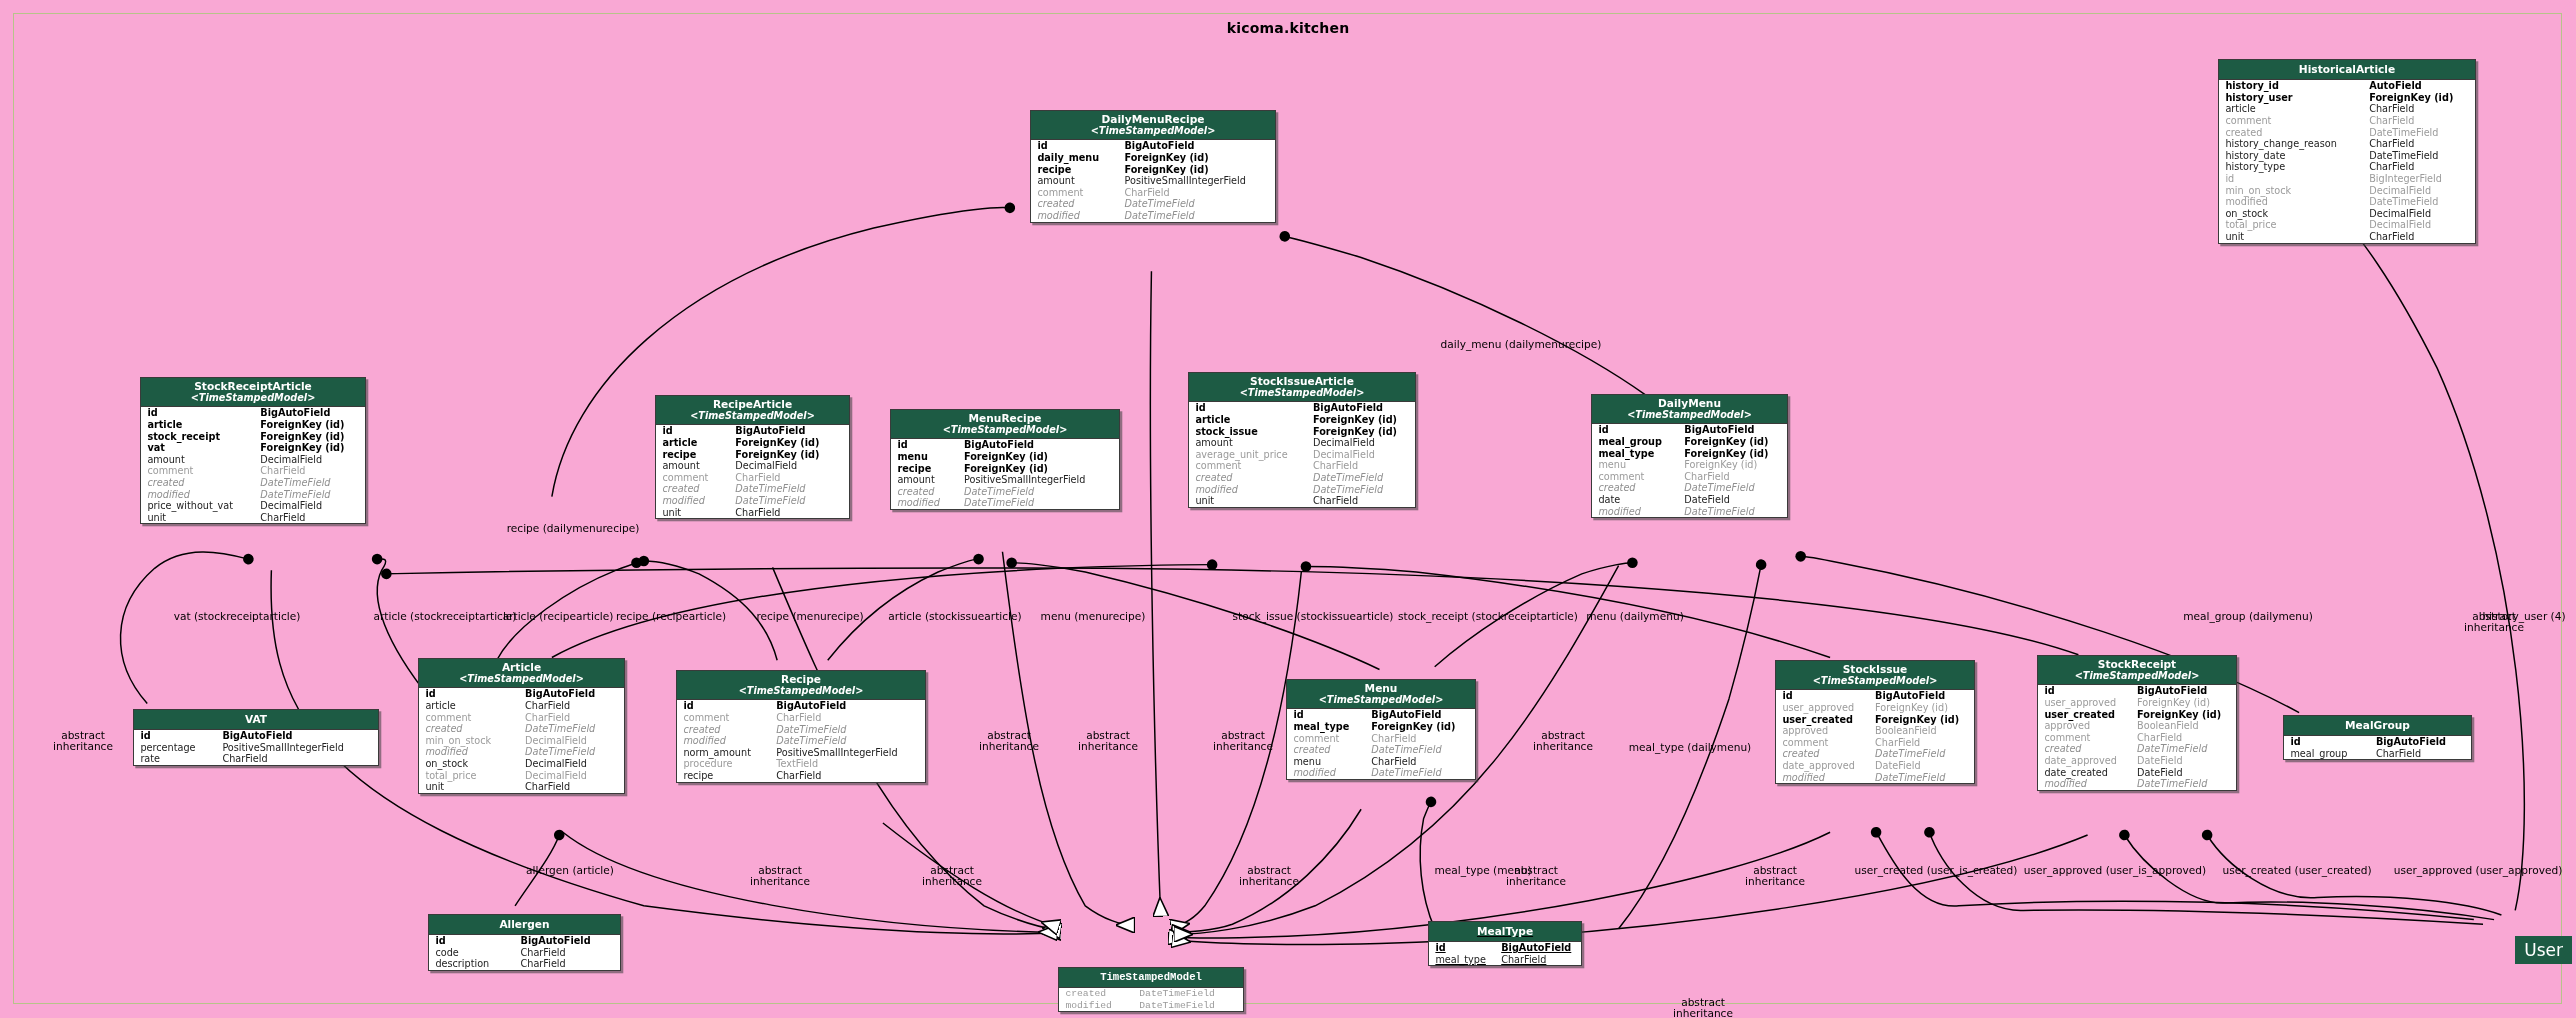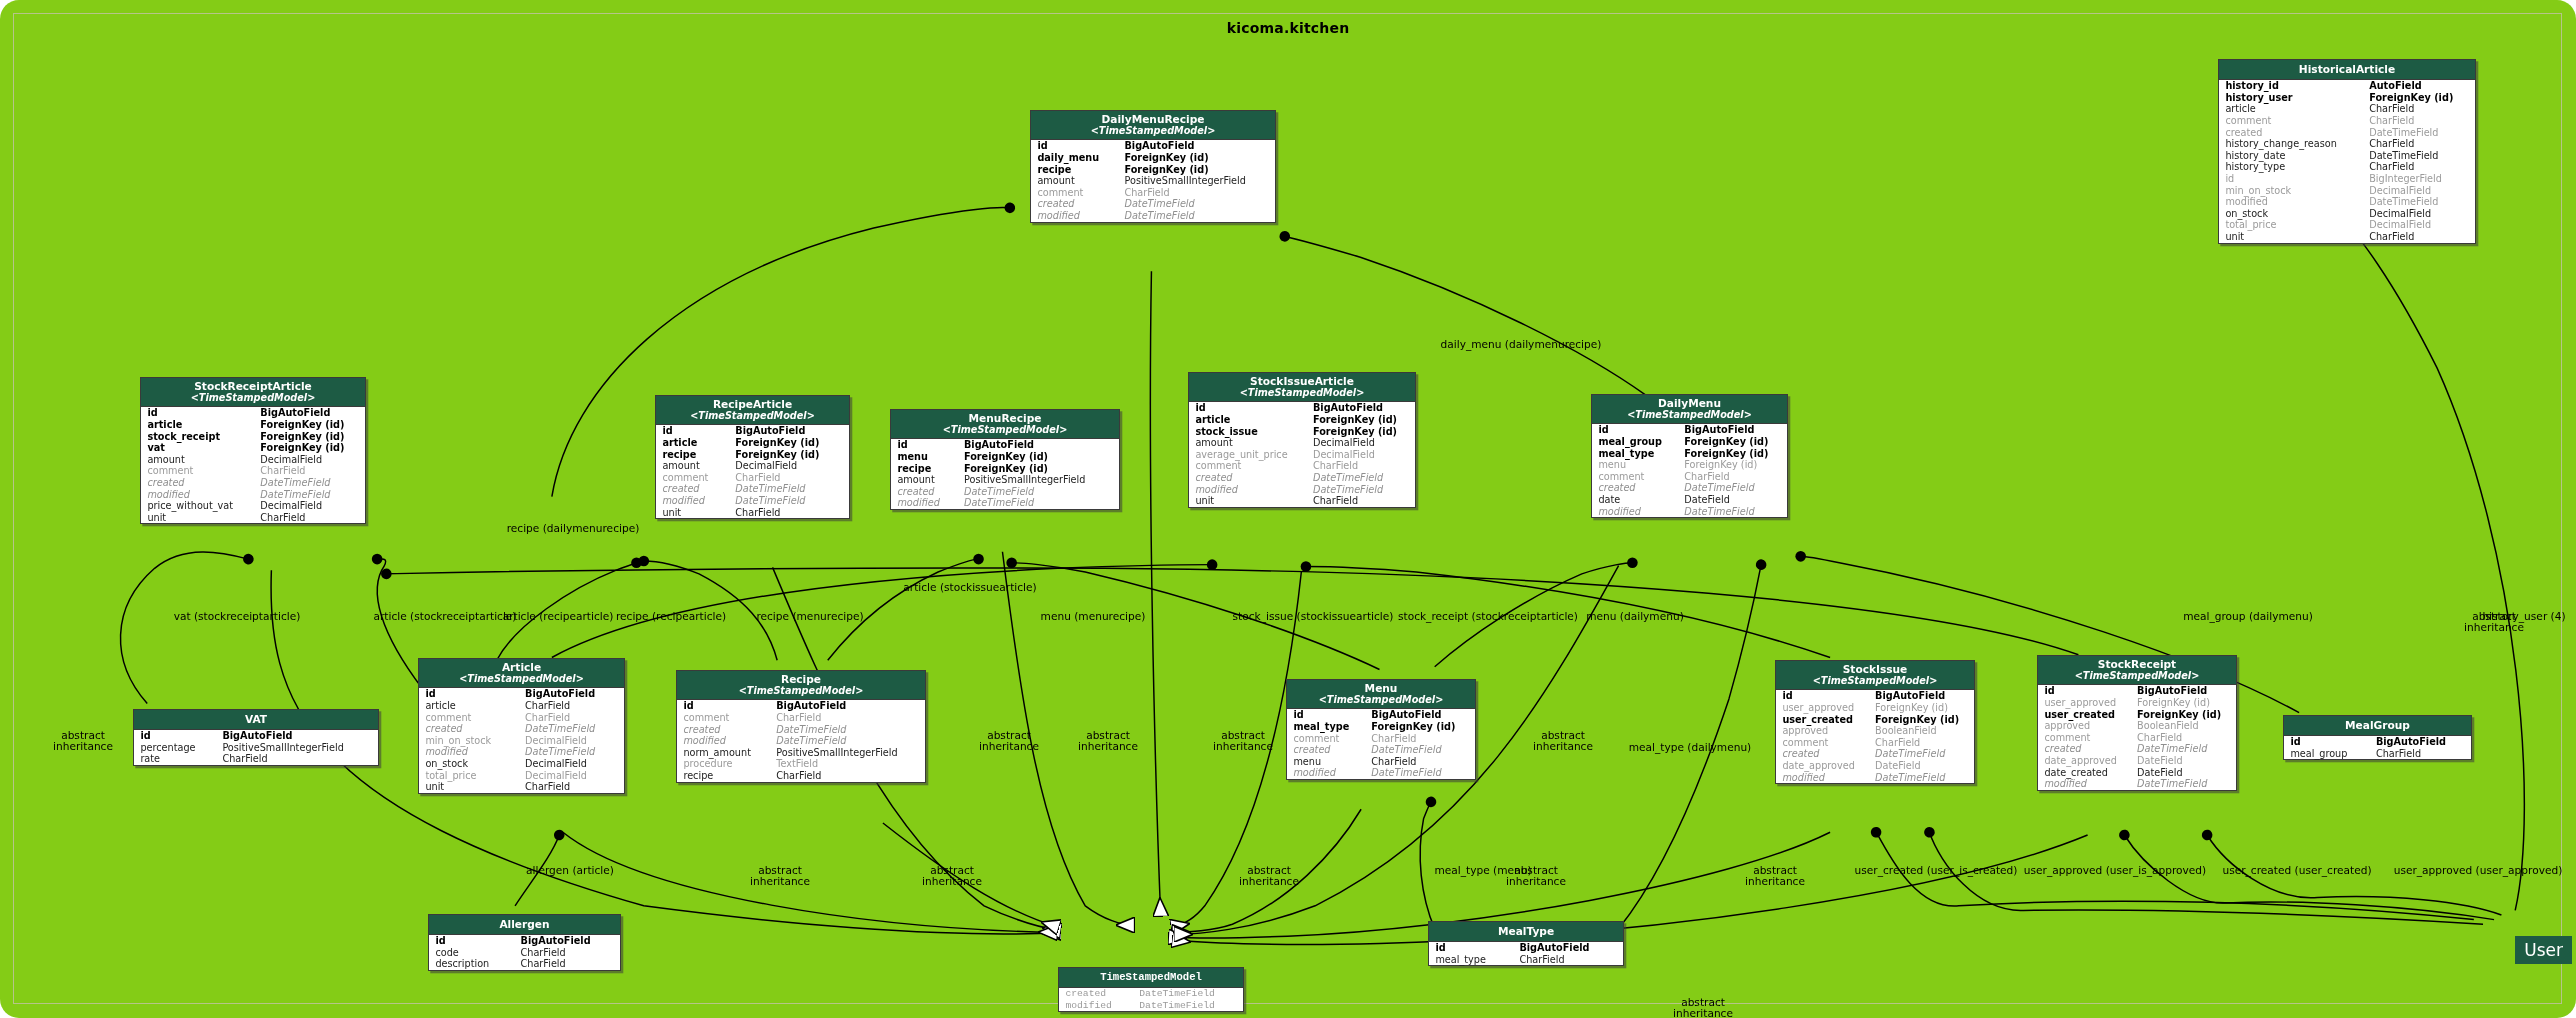--- a/index.html
+++ b/index.html
@@ -7,23 +7,22 @@
     padding: 0;
     background: #ffffff;
   }
   body {
     font-family: "DejaVu Sans", "Liberation Sans", sans-serif;
   }
   #canvas {
     position: relative;
     width: 2576px;
     height: 1018px;
-    background: #84cc16;
+    background: #f9a8d4;
     overflow: hidden;
-    border-radius: 19px;
   }
   
   #cluster-border {
     position: absolute;
     left: 13px;
     top: 13px;
     width: 2549px;
     height: 991px;
     border: 1.8px solid #b6c48a;
     box-sizing: border-box;
@@ -214,21 +213,21 @@
     </g>
   </svg>
 
   <div class="edge-label" style="left:1521px; top:339px;">daily_menu (dailymenurecipe)</div>
   <div class="edge-label" style="left:573px;  top:523px;">recipe (dailymenurecipe)</div>
   <div class="edge-label" style="left:237px;  top:611px;">vat (stockreceiptarticle)</div>
   <div class="edge-label" style="left:429px;  top:611px;padding-left:32px;">article (stockreceiptarticle)</div>
   <div class="edge-label" style="left:558px;  top:611px;">article (recipearticle)</div>
   <div class="edge-label" style="left:671px;  top:611px;">recipe (recipearticle)</div>
   <div class="edge-label" style="left:810px;  top:611px;">recipe (menurecipe)</div>
-  <div class="edge-label" style="left:955px; top:582px;margin-left:15px;">article (stockissuearticle)</div>
+  <div class="edge-label" style="left:955px; top:611px;">article (stockissuearticle)</div>
   <div class="edge-label" style="left:1093px; top:611px;">menu (menurecipe)</div>
   <div class="edge-label" style="left:1313px; top:611px;">stock_issue (stockissuearticle)</div>
   <div class="edge-label" style="left:1488px; top:611px;">stock_receipt (stockreceiptarticle)</div>
   <div class="edge-label" style="left:1635px; top:611px;">menu (dailymenu)</div>
   <div class="edge-label" style="left:2248px; top:611px;">meal_group (dailymenu)</div>
   <div class="edge-label" style="left:2524px; top:611px;">history_user (4)</div>
   <div class="edge-label" style="left:1690px; top:742px;">meal_type (dailymenu)</div>
   <div class="edge-label" style="left:1483px; top:865px;">meal_type (menu)</div>
   <div class="edge-label" style="left:570px;  top:865px;">allergen (article)</div>
   <div class="edge-label" style="left:1936px; top:865px;">user_created (user_is_created)</div>
@@ -869,21 +868,21 @@
             <td class="ftype">DateTimeField</td>
           </tr>
           <tr class="dim">
             <td class="fname">modified</td>
             <td class="ftype">DateTimeField</td>
           </tr>
         </tbody>
       </table>
   </div>
 
-  <div class="model" style="left:1428px; top:921px; width:196px;">
+  <div class="model" style="left:1428px; top:921px; width:154px;text-decoration:underline;">
     <div class="model-header single">
       <span class="model-name">MealType</span>
     </div>
     <table class="fields">
         <tbody>
           <tr class="rel">
             <td class="fname">id</td>
             <td class="ftype">BigAutoField</td>
           </tr>
           <tr class="plain">

